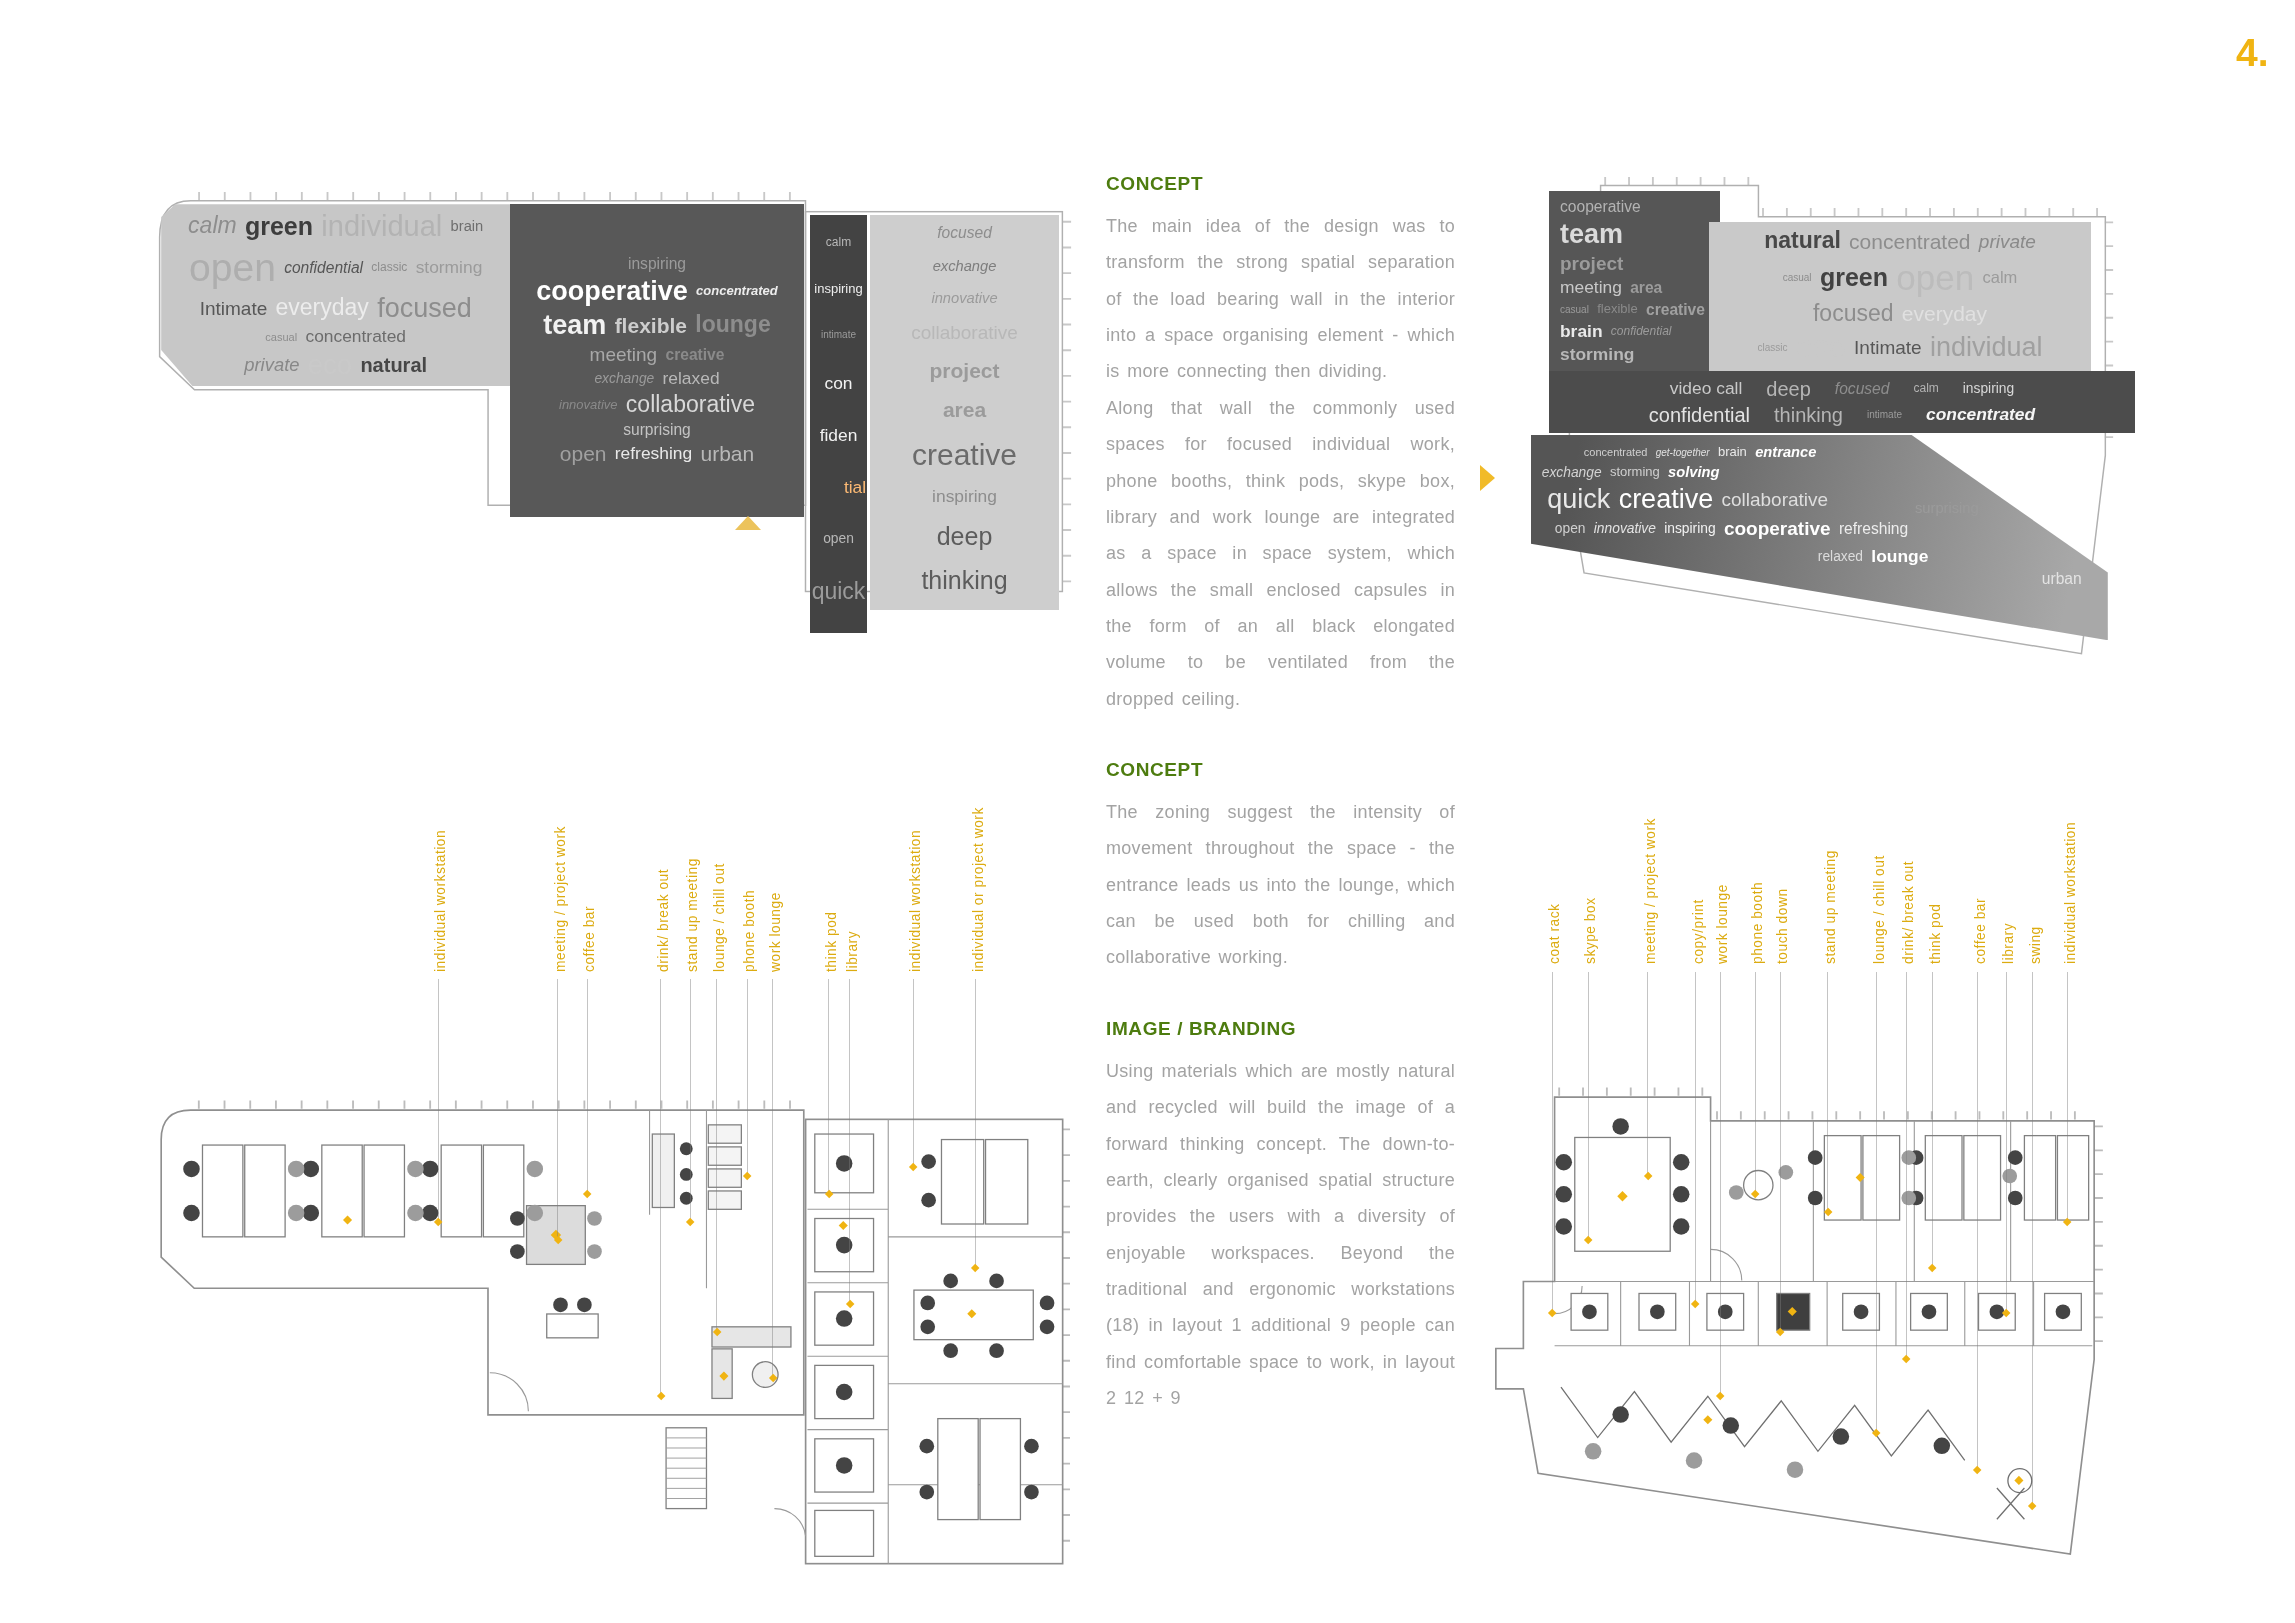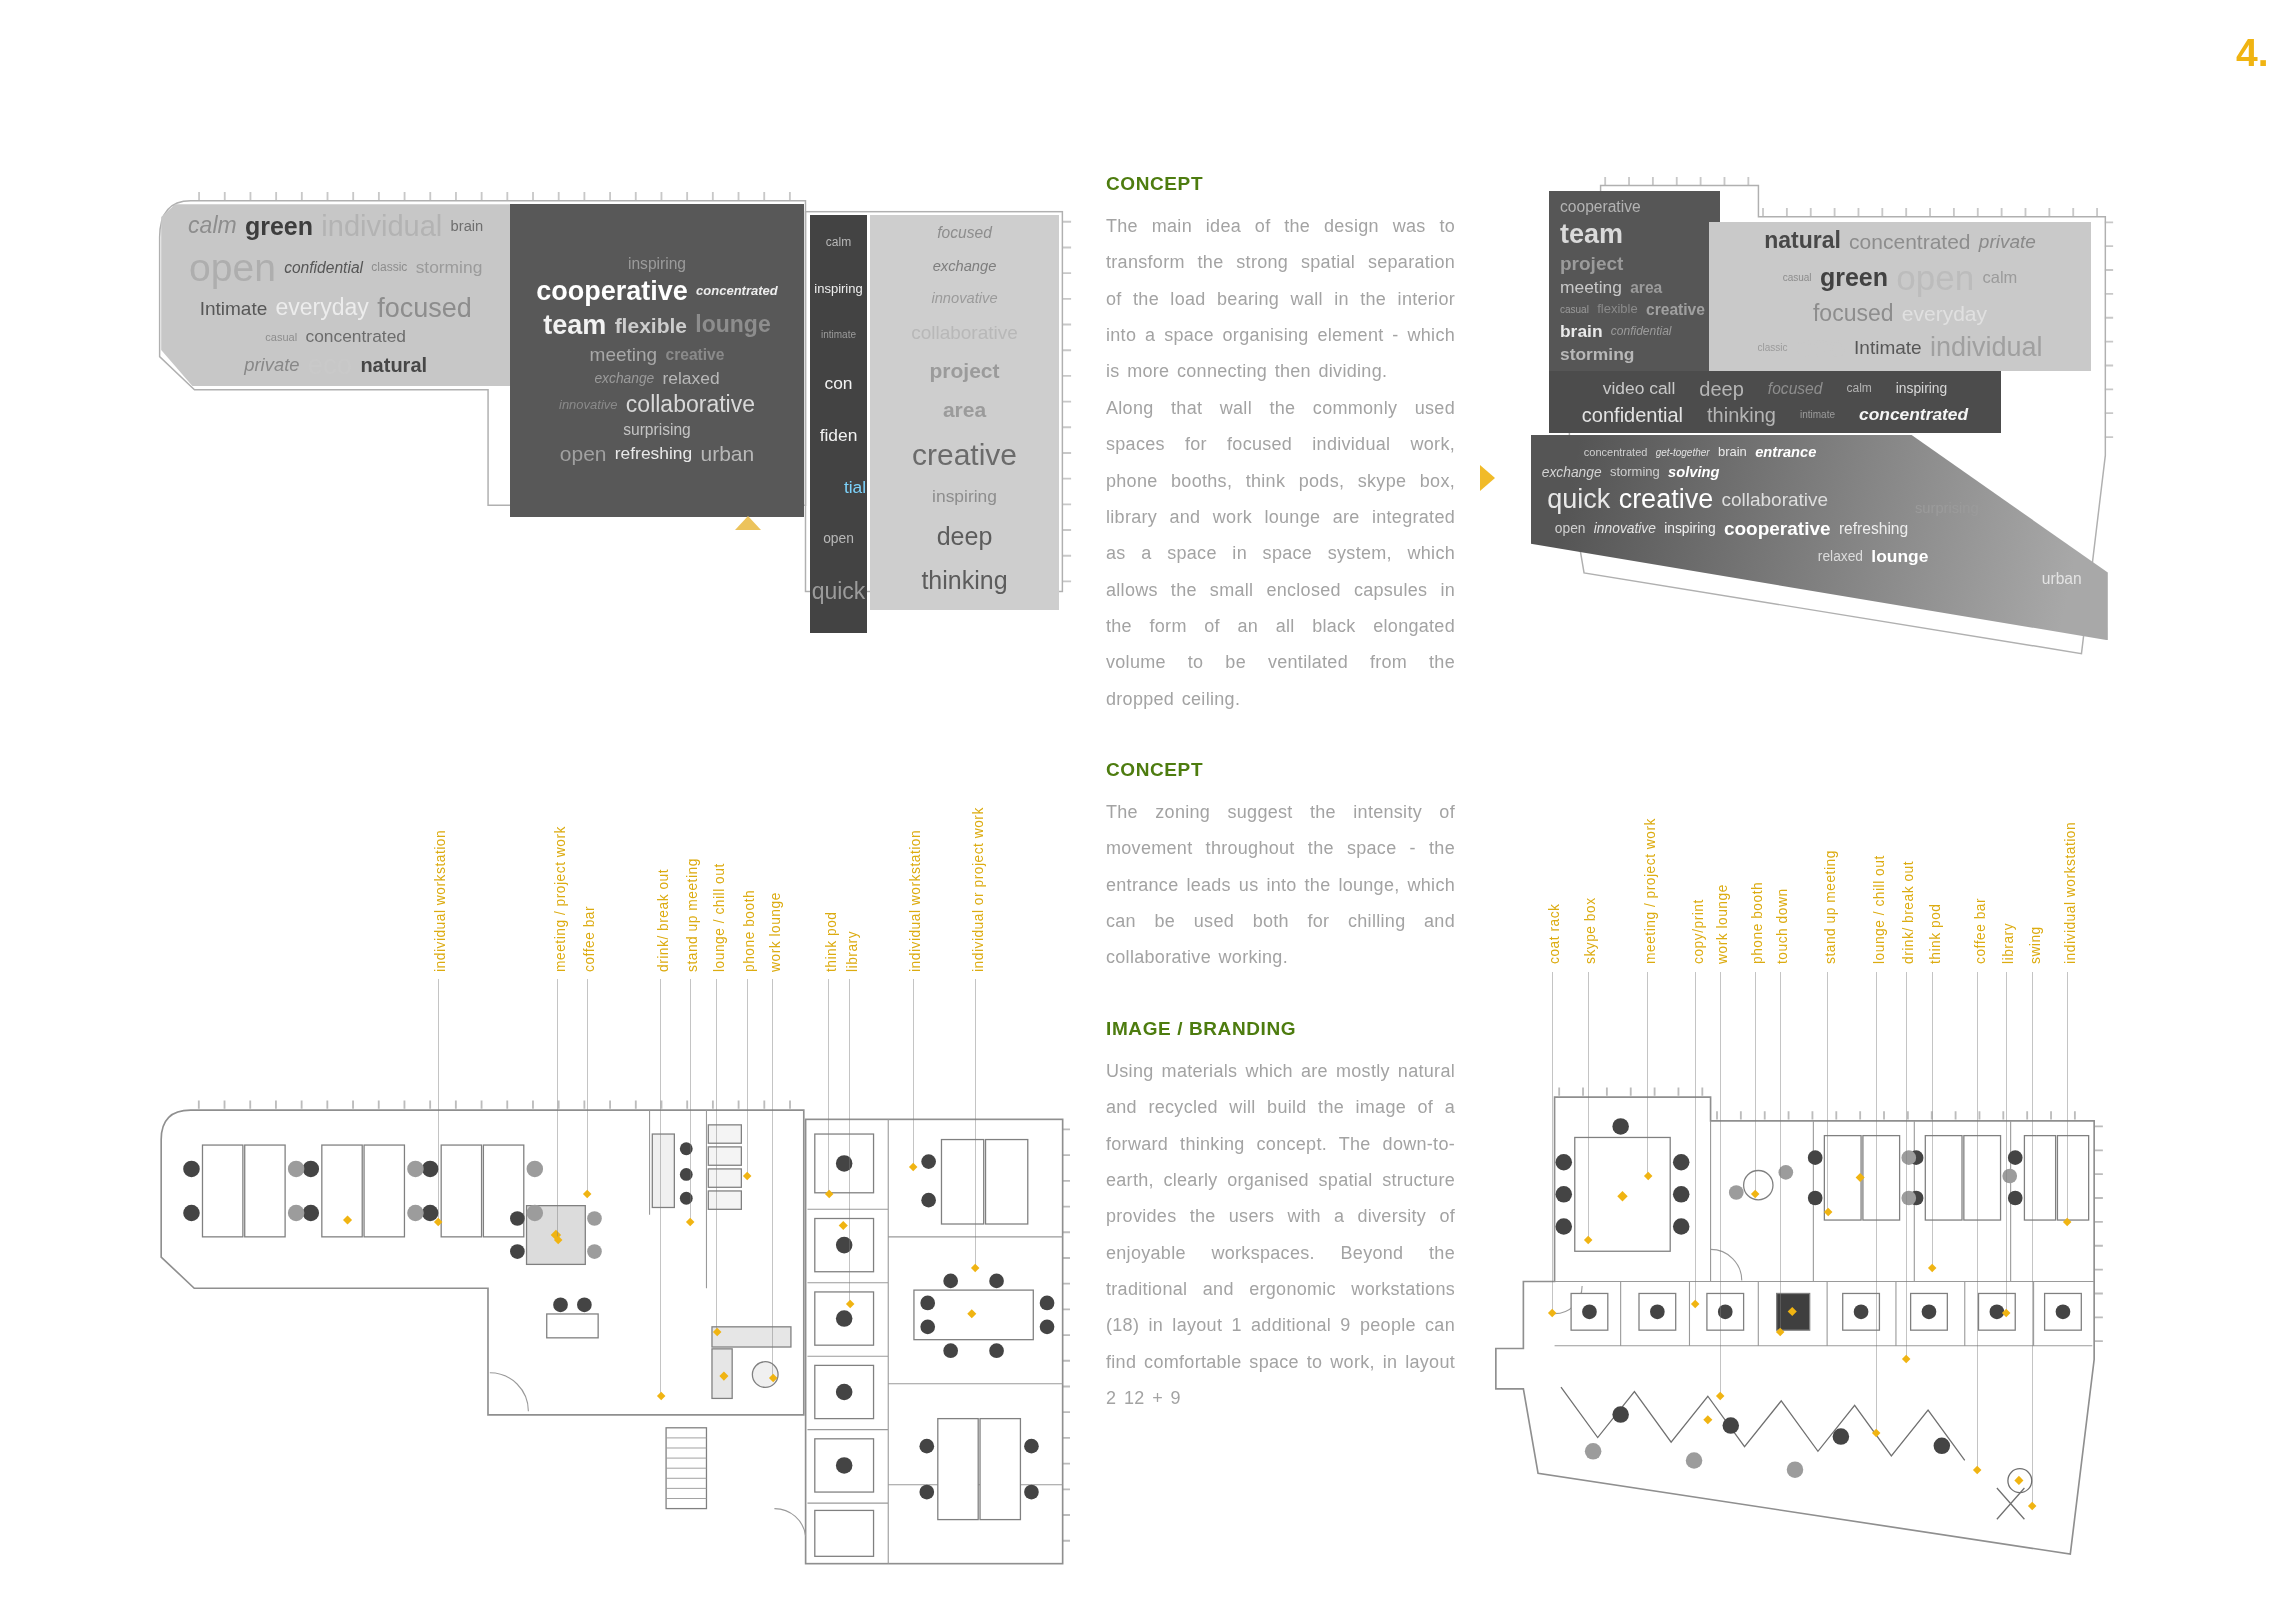--- a/index.html
+++ b/index.html
@@ -31,21 +31,21 @@
   #c1-strip{left:658px;top:18.4px;width:57px;height:373px;justify-content:space-between;padding:18.4px 0 26px}
   #c1-right{left:718px;top:18.4px;width:189px;height:373px;justify-content:space-between;padding:7.3px 0 14.7px}
   .tri-up{position:absolute;left:735px;top:516px;width:0;height:0;
           border-left:13.8px solid transparent;border-right:13.8px solid transparent;
           border-bottom:14.7px solid #ecc35c}
 
   
   #cloud2{left:1529px;top:180px;width:580px;height:482px}
   #c2-tl{left:20px;top:11px;width:160px;height:180px;align-items:flex-start;padding-left:11px}
   #c2-tr{left:180px;top:42px;width:382px;height:149px}
-  #c2-band{left:20px;top:191px;width:452px;height:62px}
+  #c2-band{left:20px;top:191px;width:586px;height:62px}
   #c2-band .cline{gap:24px}
   #c2-lower{left:1.8px;top:255px;width:577px;height:198px;align-items:flex-start;justify-content:flex-start;
             padding-top:7.3px;
             clip-path:polygon(0 0,66% 0,100% 67%,100% 100%,0 53%);
             background:linear-gradient(102deg,#555555 8%,#848484 55%,#a8a8a8 92%)}
   #c2-lower .cline:nth-child(1){padding-left:53px}
   #c2-lower .cline:nth-child(2){padding-left:11px}
   #c2-lower .cline:nth-child(3){padding-left:16.5px}
   #c2-lower .cline:nth-child(4){padding-left:24px}
   #c2-lower .cline:nth-child(5){padding-left:287px;margin-top:5.5px}
@@ -154,21 +154,21 @@
         <div class="cline">
           <span style="font-size: 10px; color: rgb(155, 155, 155);">intimate</span>
         </div>
         <div class="cline">
           <span style="font-size: 17.4px; color: rgb(242, 242, 242);">con</span>
         </div>
         <div class="cline">
           <span style="font-size: 17.4px; color: rgb(242, 242, 242);">fiden</span>
         </div>
         <div class="cline">
-          <span style="font-size: 17.4px; color: #7dd3fc; margin-left: 33px;">tial</span>
+          <span style="font-size: 17.4px; color: #fdba74; margin-left: 33px;">tial</span>
         </div>
         <div class="cline">
           <span style="font-size: 13.8px; color: rgb(184, 184, 184);">open</span>
         </div>
         <div class="cline">
           <span style="font-size: 23px; color: rgb(155, 155, 155);">quick</span>
         </div>
       </div>
     <div class="zone" id="c1-right" style="background: rgb(206, 206, 206);">
         <div class="cline">

